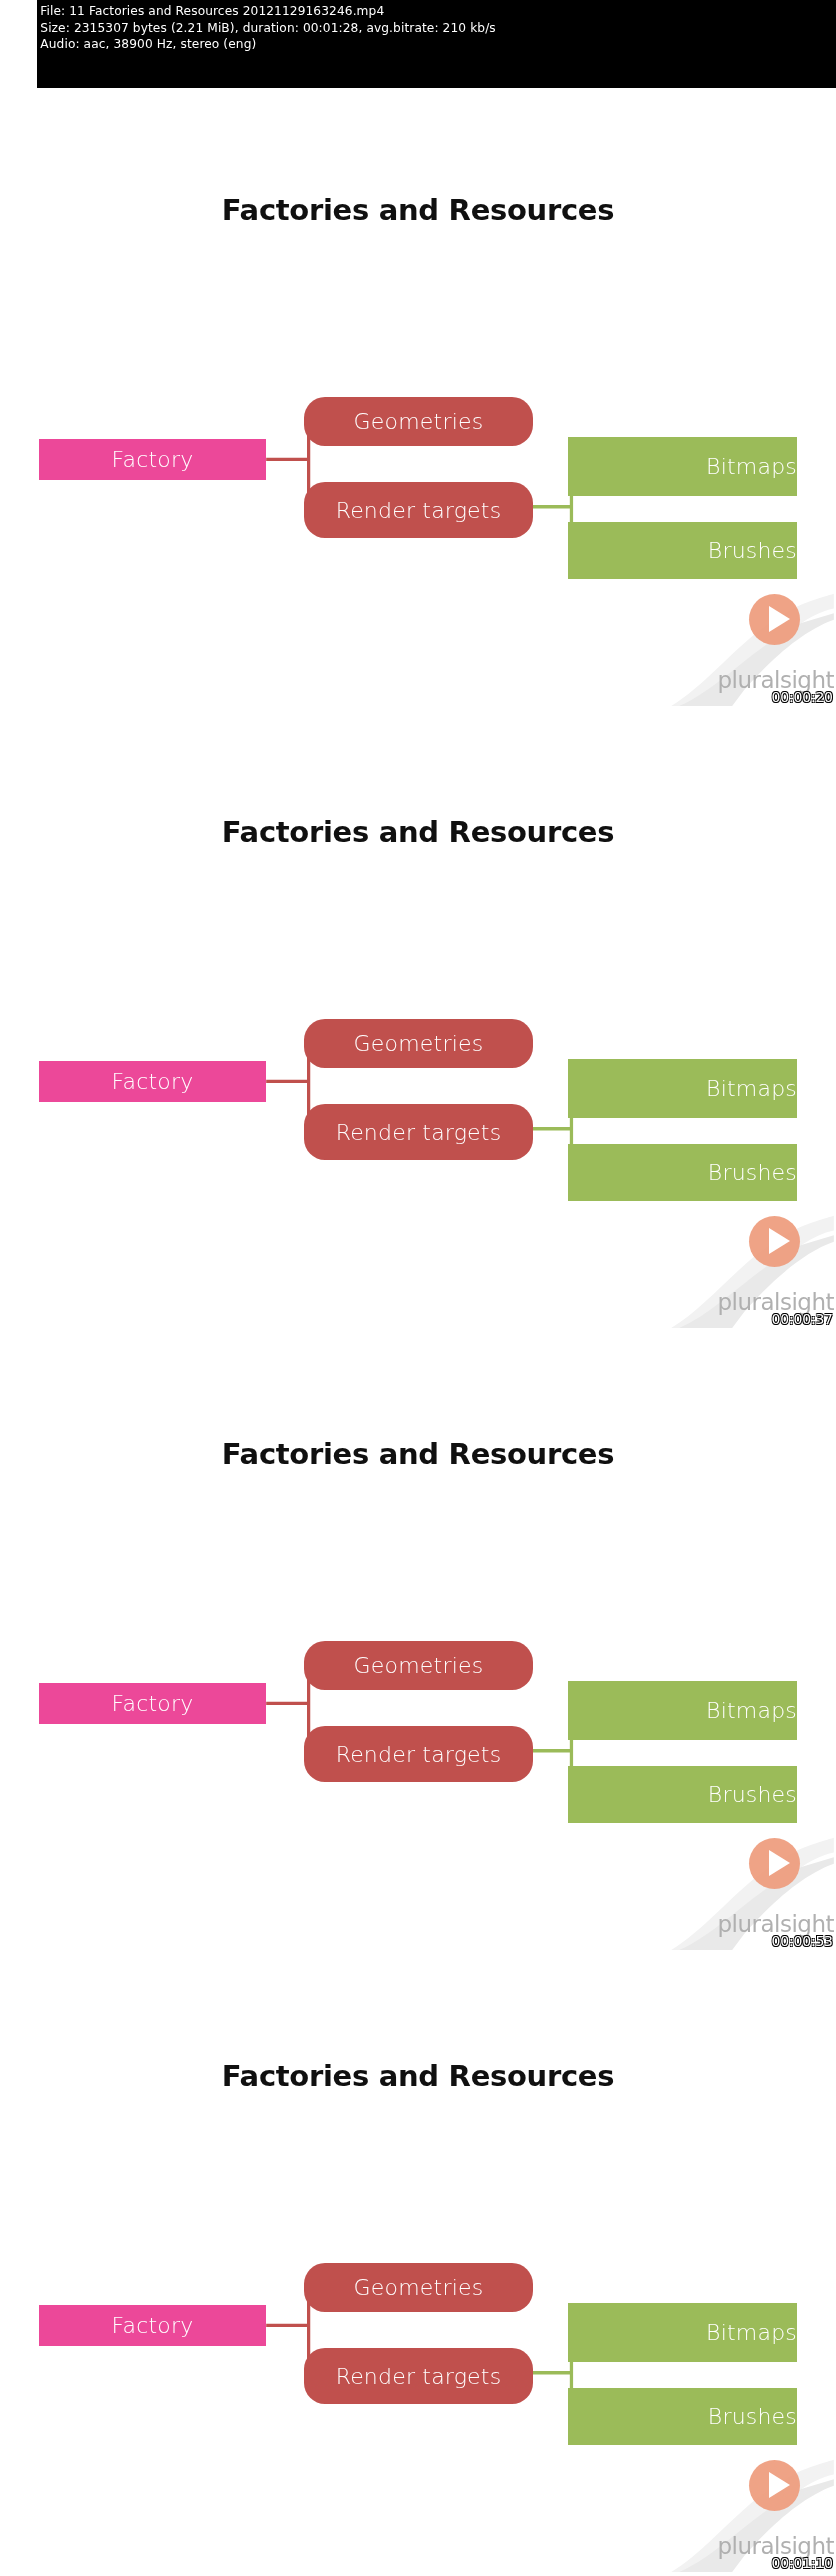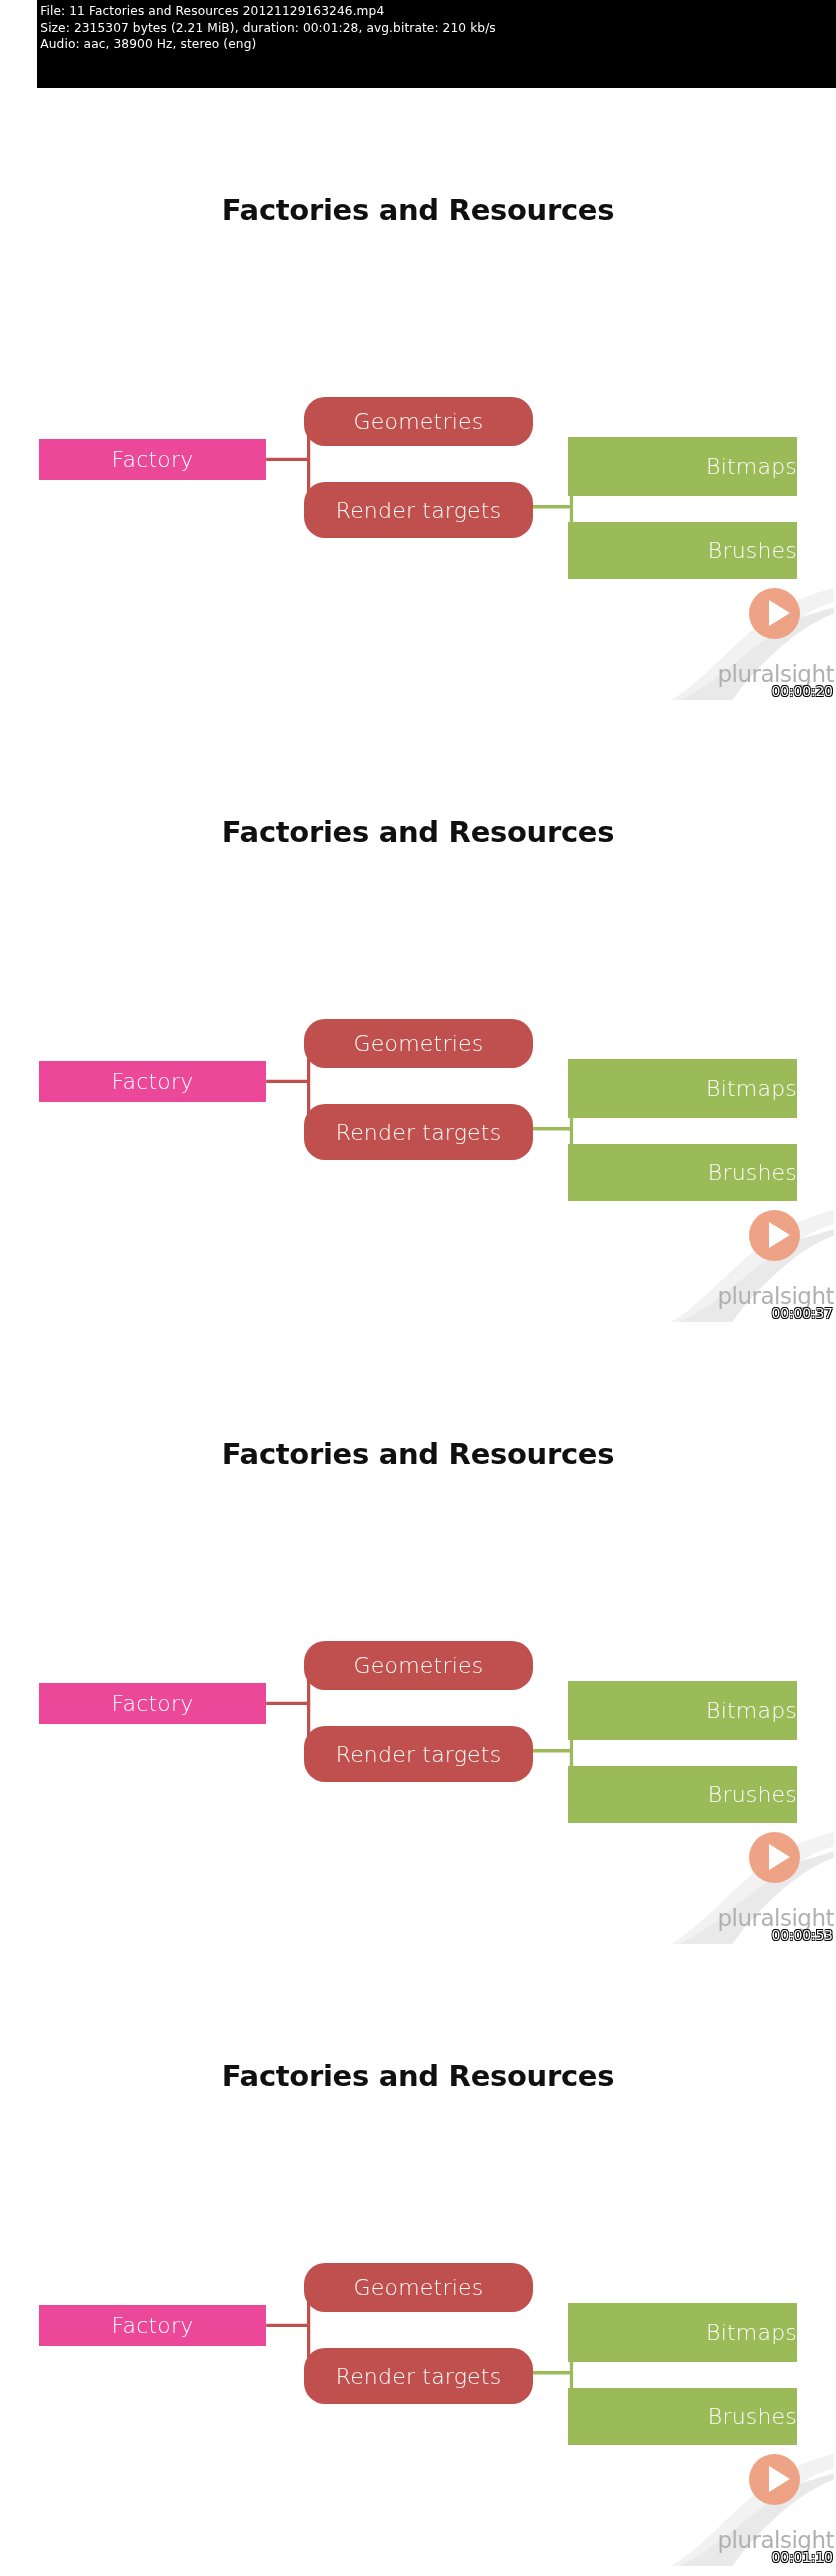--- a/index.html
+++ b/index.html
@@ -64,21 +64,21 @@
   .node-factory { background: #ec4899; }
   .node-red     { background: #c0504d; border-radius: 21px; }
   .node-green   { background: #9bbb59; justify-content: flex-end; }
 
   .conn { position: absolute; }
 
   
   .watermark {
     position: absolute;
     right: 1.6px;
-    bottom: 10px;
+    bottom: 4px;
     width: 163px;
     height: 122px;
     overflow: hidden;
   }
   .swoosh { position: absolute; left: 0; bottom: 0; width: 163px; height: 122px; }
   .play-btn {
     position: absolute;
     left: 78px; top: 9.8px;
     width: 51px; height: 51px;
     border-radius: 50%;

